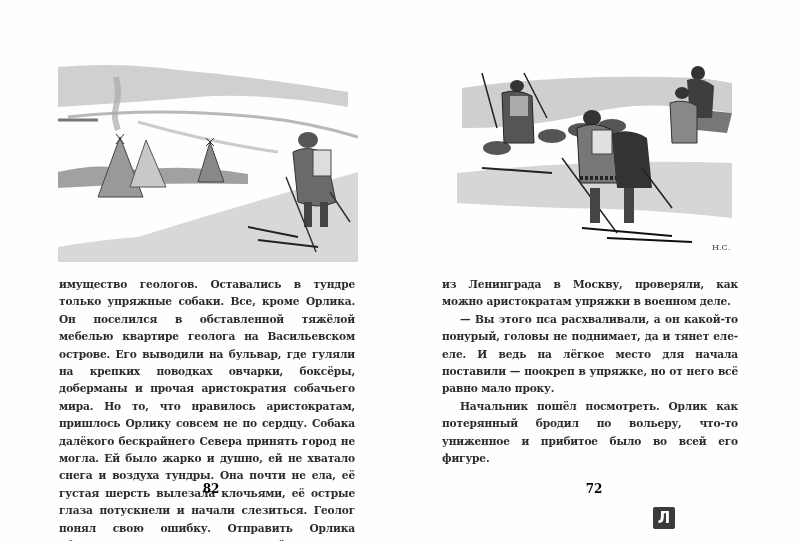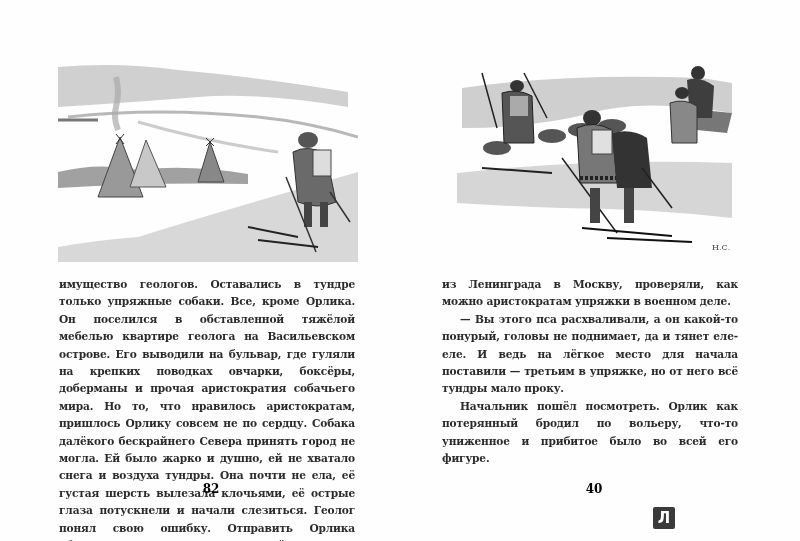--- a/index.html
+++ b/index.html
@@ -144,21 +144,21 @@
       <rect x="148" y="130" width="10" height="35" fill="#444"></rect>
       <rect x="182" y="130" width="10" height="35" fill="#444"></rect>
       <line x1="140" y1="170" x2="230" y2="178" stroke="#111" stroke-width="2"></line>
       <line x1="165" y1="180" x2="250" y2="184" stroke="#111" stroke-width="2"></line>
       <text x="270" y="192" font-size="8" fill="#444" font-family="DejaVu Serif, serif">Н.С.</text>
     </svg>
   </div>
 
   <div class="text-block">
     <span class="para">из Ленинграда в Москву, проверяли, как можно аристократам упряжки в военном деле.</span>
-    <span class="para indent">— Вы этого пса расхваливали, а он какой-то понурый, головы не поднимает, да и тянет еле-еле. И ведь на лёгкое место для начала поставили — третьим в упряжке, но от него всё тундры мало проку.</span>
+    <span class="para indent">— Вы этого пса расхваливали, а он какой-то понурый, головы не поднимает, да и тянет еле-еле. И ведь на лёгкое место для начала поставили — поокреп в упряжке, но от него всё равно мало проку.</span>
     <span class="para indent">Начальник пошёл посмотреть. Орлик как потерянный бродил по вольеру, что-то униженное и прибитое было во всей его фигуре.</span>
 
   </div>
 
-  <div class="page-number">40</div>
+  <div class="page-number">72</div>
 </div>
 
 <div class="badge">Л</div>
 
 </body></html>

